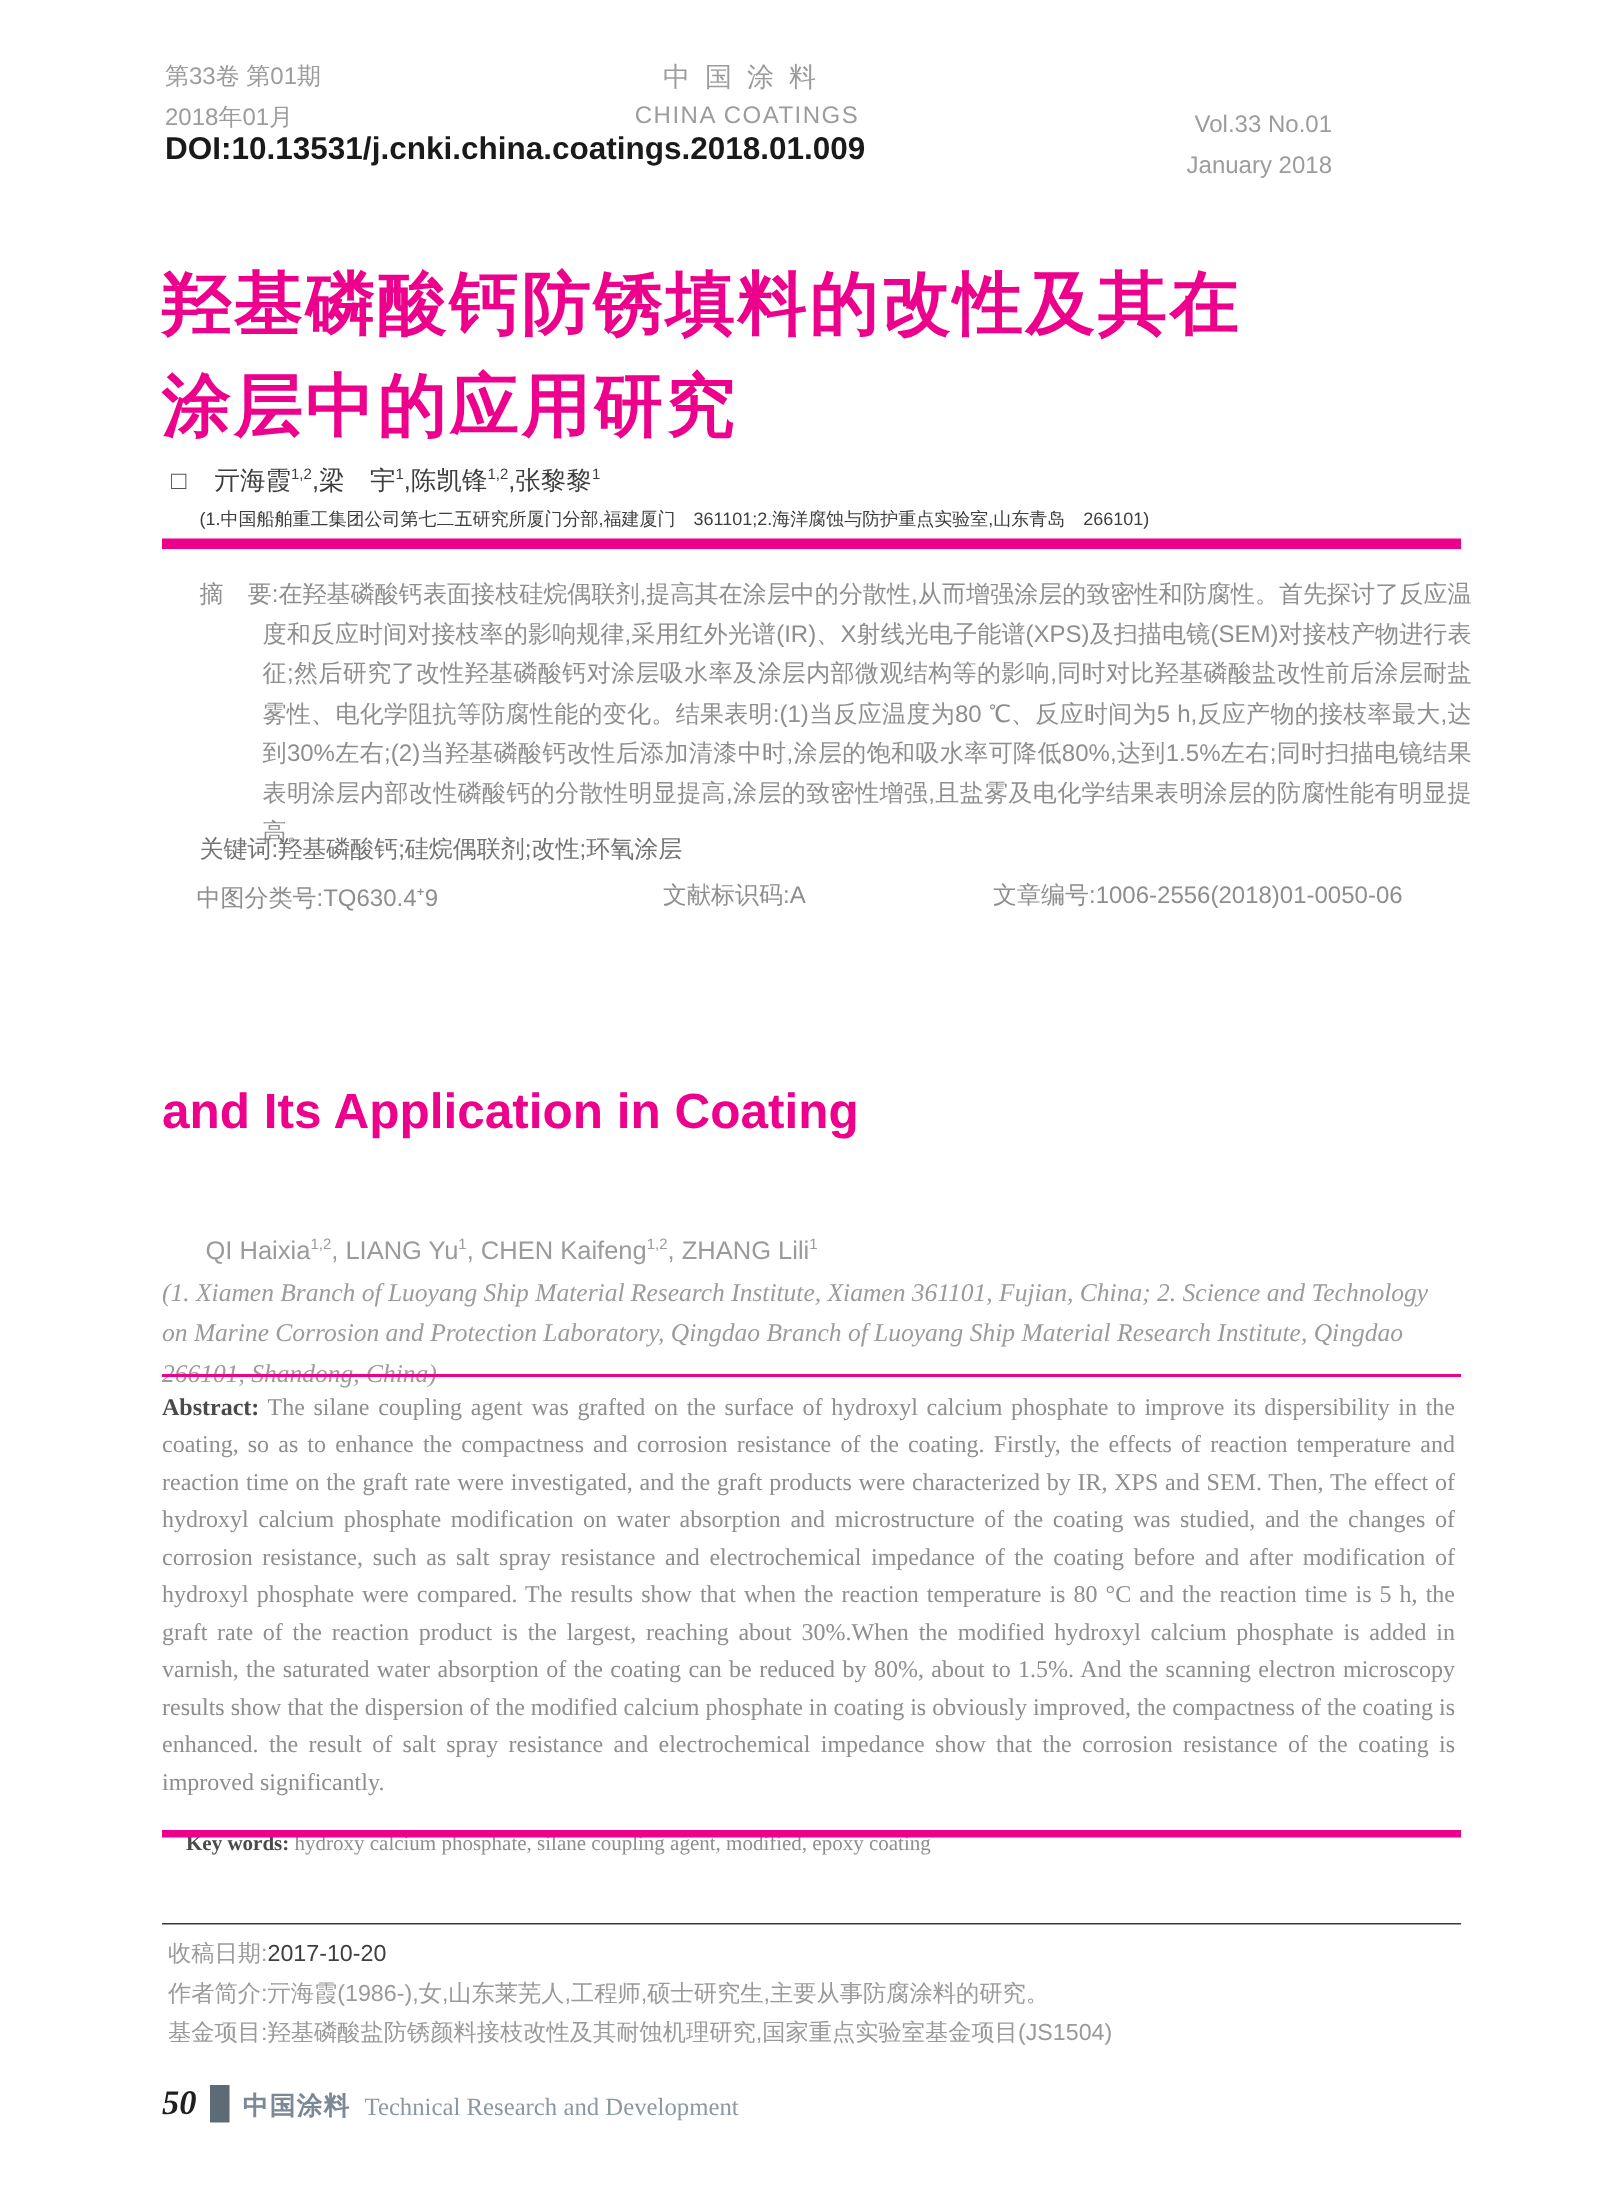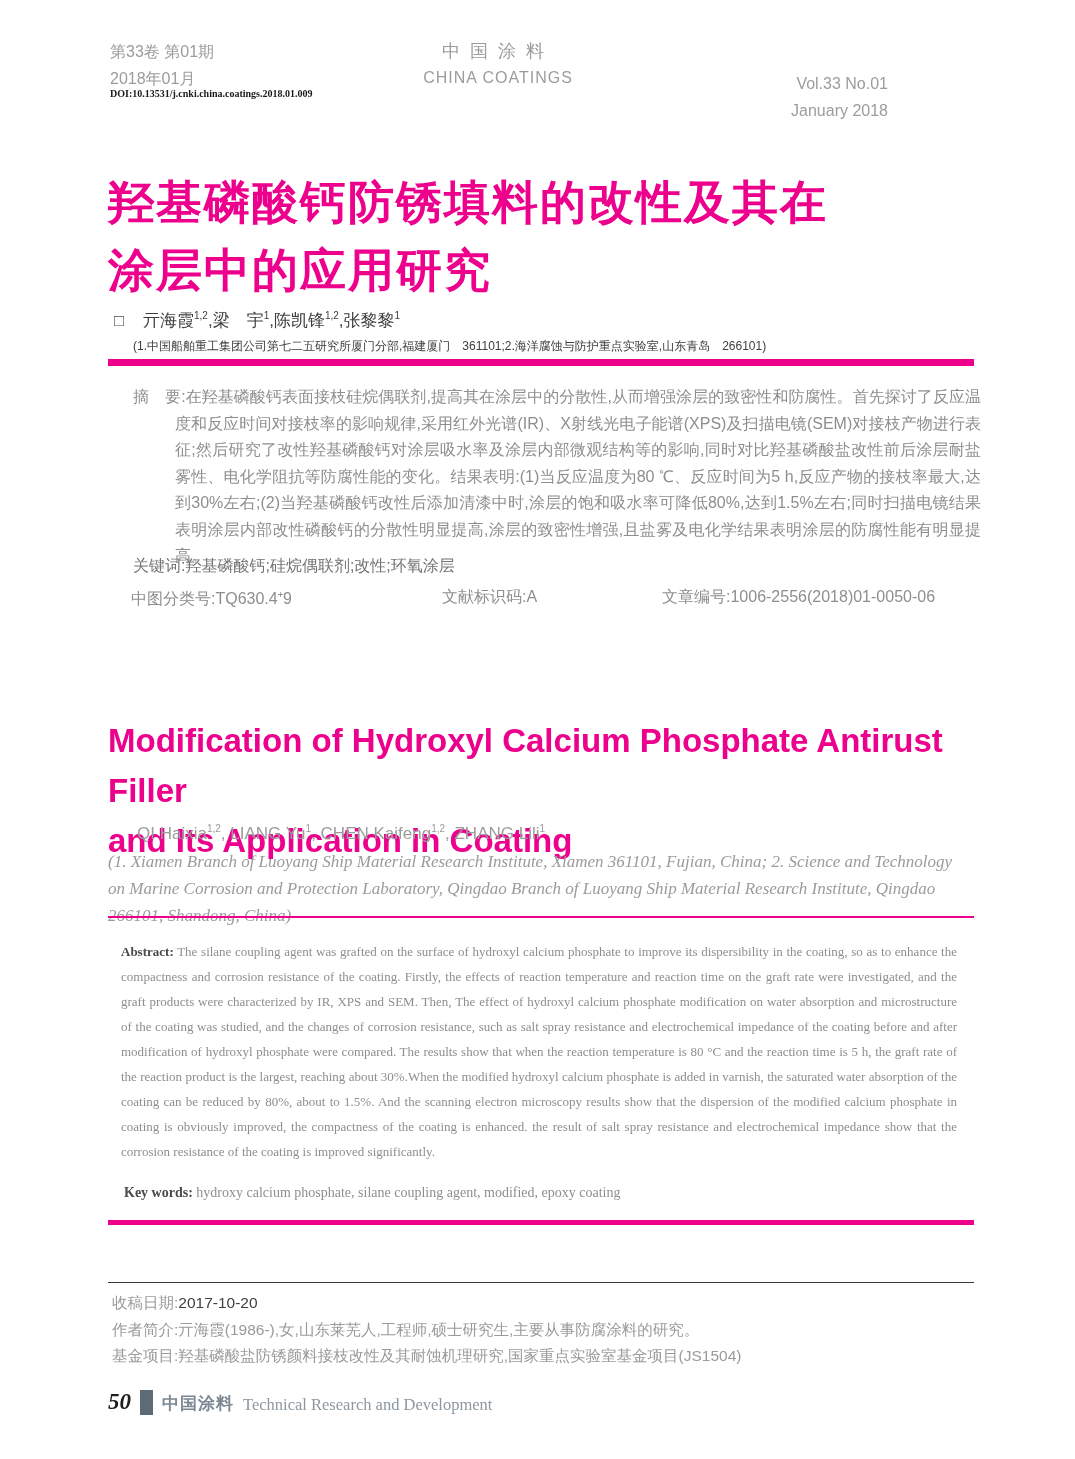--- a/index.html
+++ b/index.html
@@ -6,22 +6,22 @@
   .page{position:relative;width:996px;height:1459px;background:#fff;overflow:hidden;
         font-family:"Liberation Sans",sans-serif;}
   sup{font-size:10px;vertical-align:super;line-height:0;}
 
   
   .hdr-left{position:absolute;left:110px;top:38px;color:#9c9c9c;font-size:16px;line-height:27px;}
   .hdr-center{position:absolute;left:0;top:38px;width:100%;text-align:center;color:#9c9c9c;}
   .journal-cn{font-size:18px;letter-spacing:10px;line-height:26px;}
   .journal-en{font-size:16px;letter-spacing:1px;line-height:28px;}
   .hdr-right{position:absolute;right:108px;top:38px;text-align:right;color:#9c9c9c;font-size:16px;line-height:27px;margin-top:32px;}
-  .doi{position:absolute;left:110px;top:88px;font-family:Liberation Serif, serif;
-       font-weight:bold;font-size:10px;color:#1a1a1a;}
+  .doi{position:absolute;left:110px;top:88px;font-family:Liberation Sans, sans-serif;
+       font-weight:bold;font-size:21px;color:#1a1a1a;}
 
   
   .title-cn{position:absolute;left:108px;top:168px;font-size:46px;font-weight:bold;
             color:var(--accent);line-height:68px;letter-spacing:2px;}
 
   
   .authors-cn{position:absolute;left:114px;top:309px;font-size:17px;color:#3d3d3d;}
   .authors-cn .marker{margin-right:14px;color:#555;}
   .affil-cn{position:absolute;left:133px;top:338px;font-size:12px;color:#3d3d3d;}
 
@@ -38,22 +38,22 @@
   
   .title-en{position:absolute;left:108px;top:716px;font-size:33px;font-weight:bold;
             color:var(--accent);line-height:50px;}
   .authors-en{position:absolute;left:108px;top:824px;font-size:17px;color:#9b9b9b;margin-left:29px;}
   .affil-en{position:absolute;left:108px;top:848px;width:862px;font-family:"Liberation Serif",serif;
             font-style:italic;font-size:17px;color:#9b9b9b;line-height:27px;margin:0;}
   .rule-pink{position:absolute;left:108px;top:916px;width:866px;height:2px;background:var(--accent);}
 
   
   .abs-en-wrap{position:absolute;left:108px;top:926px;width:862px;}
-  .abs-en{font-family:"Liberation Serif",serif;font-size:13px;line-height:25px;color:#8e8e8e;
-          text-align:justify;margin:13px;}
+  .abs-en{font-family:"Liberation Serif",serif;font-size:16px;line-height:25px;color:#8e8e8e;
+          text-align:justify;margin:0;}
   .abs-en b,.kw-en b{color:#4a4a4a;}
   .kw-en{font-family:"Liberation Serif",serif;font-size:14px;line-height:25px;color:#8e8e8e;margin:16px;}
 
   .bar2{position:absolute;left:108px;top:1220px;width:866px;height:5px;background:var(--accent);}
 
   
   .fn-rule{position:absolute;left:108px;top:1282px;width:866px;height:1px;background:#3a3a3a;}
   .footnotes{position:absolute;left:112px;top:1290px;font-size:15.5px;line-height:26.5px;color:#9a9a9a;}
   .fn-dark{color:#3f3f3f;}
 
@@ -99,21 +99,20 @@
 
   <p class="abs-cn"><span>摘　要:</span><span>在羟基磷酸钙表面接枝硅烷偶联剂,提高其在涂层中的分散性,从而增强涂层的致密性和防腐性。首先探讨了反应温度和反应时间对接枝率的影响规律,采用红外光谱(IR)、X射线光电子能谱(XPS)及扫描电镜(SEM)对接枝产物进行表征;然后研究了改性羟基磷酸钙对涂层吸水率及涂层内部微观结构等的影响,同时对比羟基磷酸盐改性前后涂层耐盐雾性、电化学阻抗等防腐性能的变化。结果表明:(1)当反应温度为80 ℃、反应时间为5 h,反应产物的接枝率最大,达到30%左右;(2)当羟基磷酸钙改性后添加清漆中时,涂层的饱和吸水率可降低80%,达到1.5%左右;同时扫描电镜结果表明涂层内部改性磷酸钙的分散性明显提高,涂层的致密性增强,且盐雾及电化学结果表明涂层的防腐性能有明显提高。</span></p>
 
   <div class="kw-cn"><span>关键词:</span><span>羟基磷酸钙;硅烷偶联剂;改性;环氧涂层</span></div>
 
   <div class="clc-a">中图分类号:TQ630.4⁺9</div>
   <div class="clc-b">文献标识码:A</div>
   <div class="clc-c">文章编号:1006-2556(2018)01-0050-06</div>
 
   <div class="title-en">
-    <div>Modification of Hydroxyl Calcium Phosphate Antirust Filler</div>
     <div>and Its Application in Coating</div>
   </div>
 
   <div class="authors-en">QI Haixia<sup>1,2</sup>, LIANG Yu<sup>1</sup>, CHEN Kaifeng<sup>1,2</sup>, ZHANG Lili<sup>1</sup></div>
   <p class="affil-en">(1. Xiamen Branch of Luoyang Ship Material Research Institute, Xiamen 361101, Fujian, China; 2. Science and Technology on Marine Corrosion and Protection Laboratory, Qingdao Branch of Luoyang Ship Material Research Institute, Qingdao 266101, Shandong, China)</p>
 
   <div class="rule-pink"></div>
 
   <div class="abs-en-wrap">
     <p class="abs-en"><b>Abstract:</b><span> The silane coupling agent was grafted on the surface of hydroxyl calcium phosphate to improve its dispersibility in the coating, so as to enhance the compactness and corrosion resistance of the coating. Firstly, the effects of reaction temperature and reaction time on the graft rate were investigated, and the graft products were characterized by IR, XPS and SEM. Then, The effect of hydroxyl calcium phosphate modification on water absorption and microstructure of the coating was studied, and the changes of corrosion resistance, such as salt spray resistance and electrochemical impedance of the coating before and after modification of hydroxyl phosphate were compared. The results show that when the reaction temperature is 80 °C and the reaction time is 5 h, the graft rate of the reaction product is the largest, reaching about 30%.When the modified hydroxyl calcium phosphate is added in varnish, the saturated water absorption of the coating can be reduced by 80%, about to 1.5%. And the scanning electron microscopy results show that the dispersion of the modified calcium phosphate in coating is obviously improved, the compactness of the coating is enhanced. the result of salt spray resistance and electrochemical impedance show that the corrosion resistance of the coating is improved significantly.</span></p>

